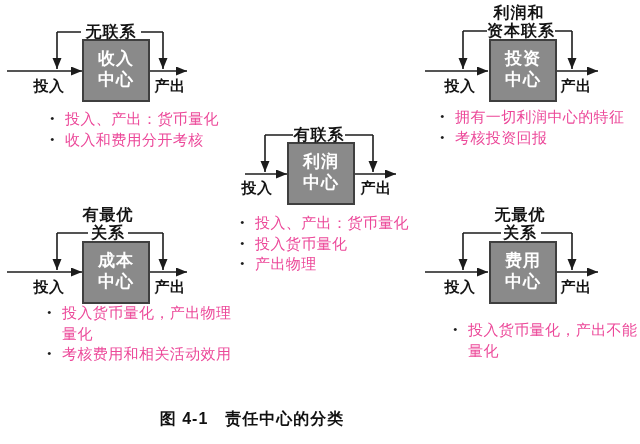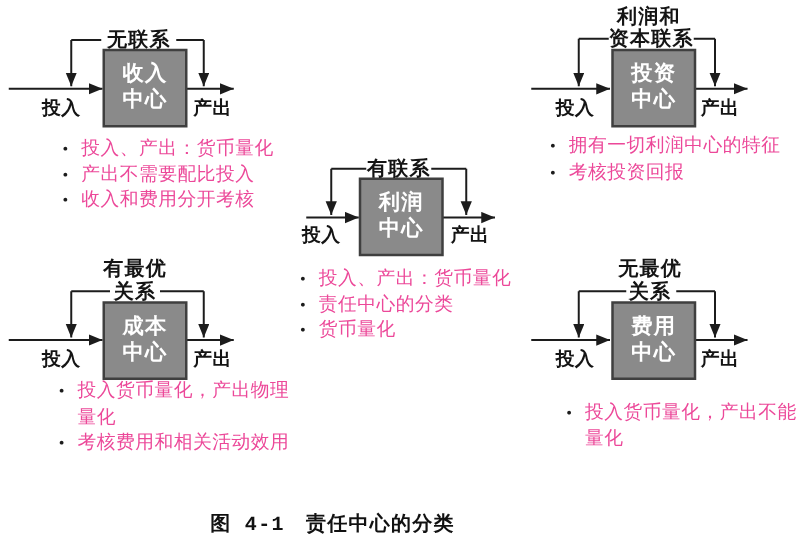--- a/index.html
+++ b/index.html
@@ -11,22 +11,22 @@
   .diagram-layer { position:absolute; left:0; top:0; }
   .ln   { stroke:#1c1c1c; stroke-width:1.6; fill:none; }
   .box  { fill:#8a8a8a; stroke:#3f3f3f; stroke-width:2; }
   .boxname  { fill:#ffffff; font-family:"Liberation Sans",sans-serif; font-weight:bold; font-size:17px; text-anchor:middle; letter-spacing:1px; }
   .relation { fill:#141414; font-family:"Liberation Sans",sans-serif; font-weight:bold; font-size:16px; text-anchor:middle; letter-spacing:1px; }
   .io       { fill:#141414; font-family:"Liberation Sans",sans-serif; font-weight:bold; font-size:15px; text-anchor:middle; letter-spacing:0.5px; }
   .bullets { position:absolute; list-style:none; font-family:"Liberation Serif",serif;
              font-size:15px; color:#ec4899; line-height:20.5px; letter-spacing:0.4px; }
   .bullets li { position:relative; padding-left:18px; white-space:pre-wrap; }
   .bullets li::before { content:"•"; position:absolute; left:3px; top:0; font-size:13px; color:#1c1c1c; }
-  .caption { position:absolute; top:409px; left:266px; transform:translateX(-50%);
-             font-family:Liberation Mono, monospace; font-weight:bold; font-size:16px;
+  .caption { position:absolute; top:409px; left:252px; transform:translateX(-50%);
+             font-family:Liberation Sans, sans-serif; font-weight:bold; font-size:16px;
              color:#111111; white-space:nowrap; letter-spacing:1px; }
 </style>
 </head>
 <body>
 
 <div class="canvas">
 
   <svg class="diagram-layer" width="640" height="444" viewBox="0 0 640 444">
     <defs>
       <marker id="arr" markerUnits="userSpaceOnUse" markerWidth="12" markerHeight="10" refX="11" refY="4.5" orient="auto">
@@ -103,28 +103,27 @@
       <text class="boxname" x="523" y="287">中心</text>
       <text class="relation" x="520" y="220">无最优</text>
       <text class="relation" x="520" y="238">关系</text>
       <text class="io" x="460" y="292">投入</text>
       <text class="io" x="576" y="292">产出</text>
     </g>
   </svg>
 
   <ul class="bullets" style="left:47px; top:109px; width:200px;">
     <li>投入、产出：货币量化</li>
-    <li>产出不需要配比投入</li>
     <li>收入和费用分开考核</li>
   </ul>
 
   <ul class="bullets" style="left:237px; top:213px; width:190px;">
     <li>投入、产出：货币量化</li>
-    <li>责任中心的分类</li>
-    <li>货币量化</li>
+    <li>投入货币量化</li>
+    <li>产出物理</li>
   </ul>
 
   <ul class="bullets" style="left:437px; top:107px; width:205px;">
     <li>拥有一切利润中心的特征</li>
     <li>考核投资回报</li>
   </ul>
 
   <ul class="bullets" style="left:44px; top:303px; width:215px;">
     <li>投入货币量化，产出物理
 量化</li>

